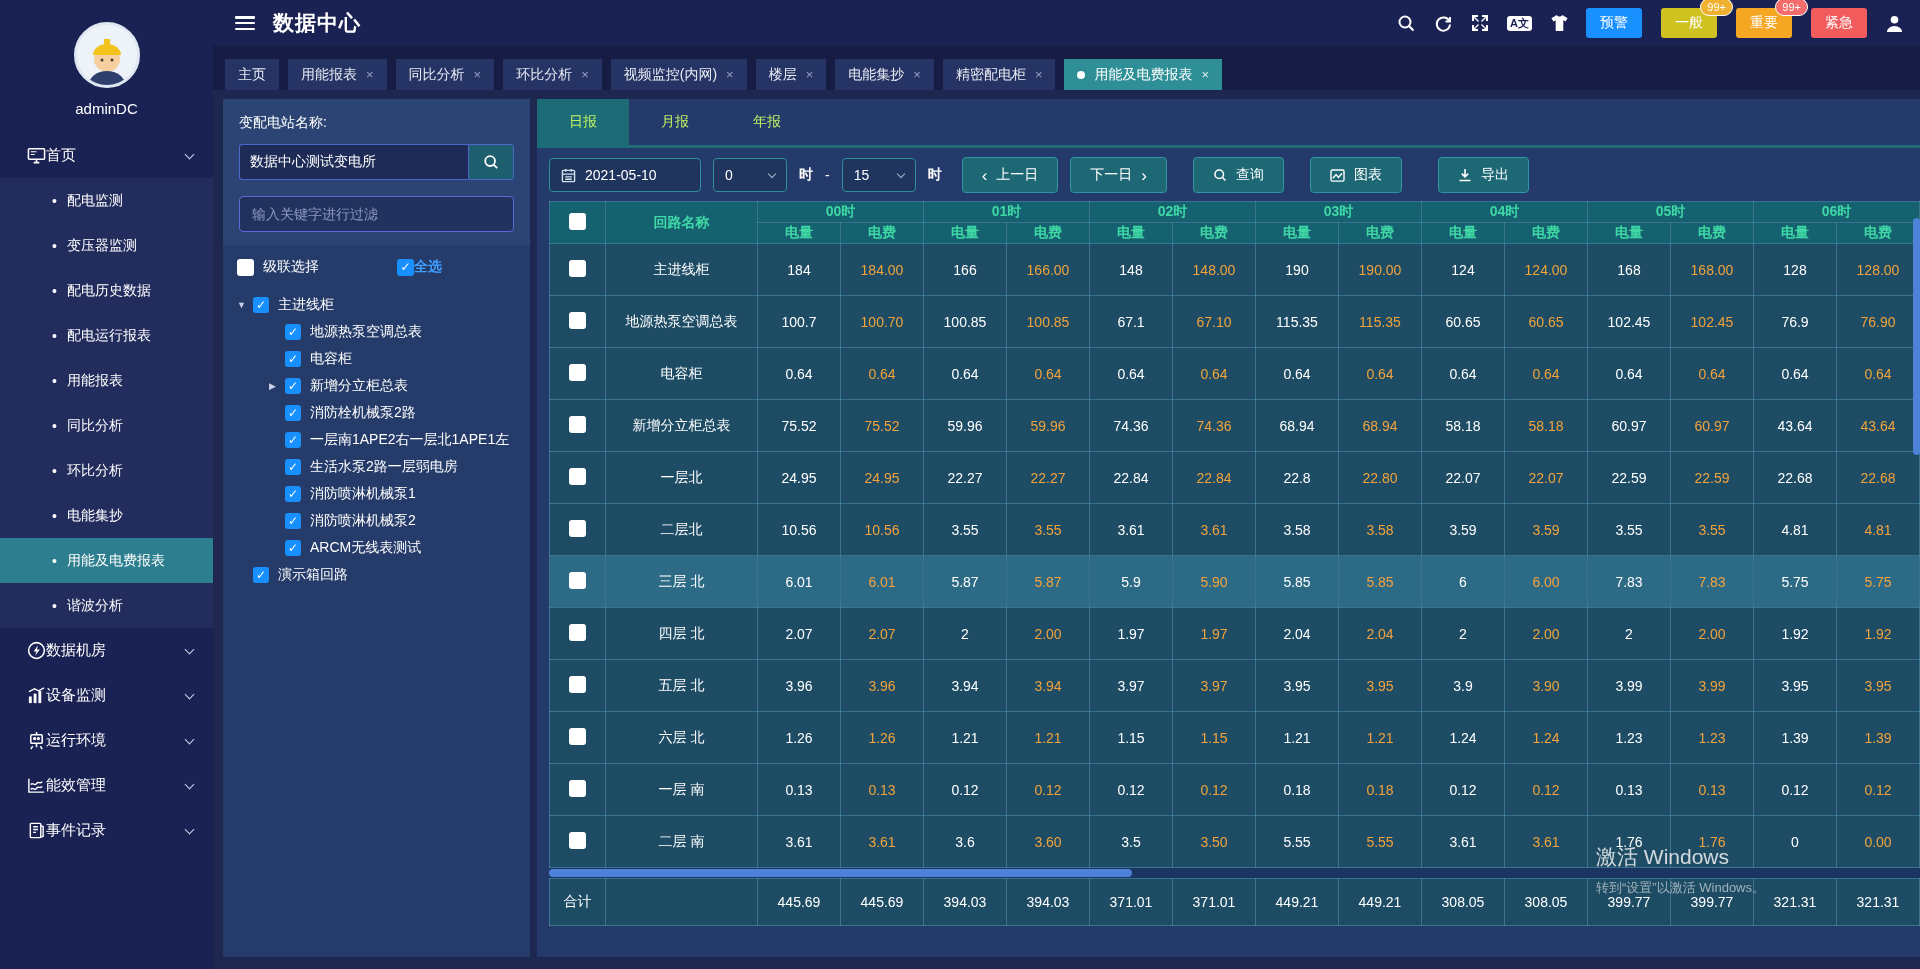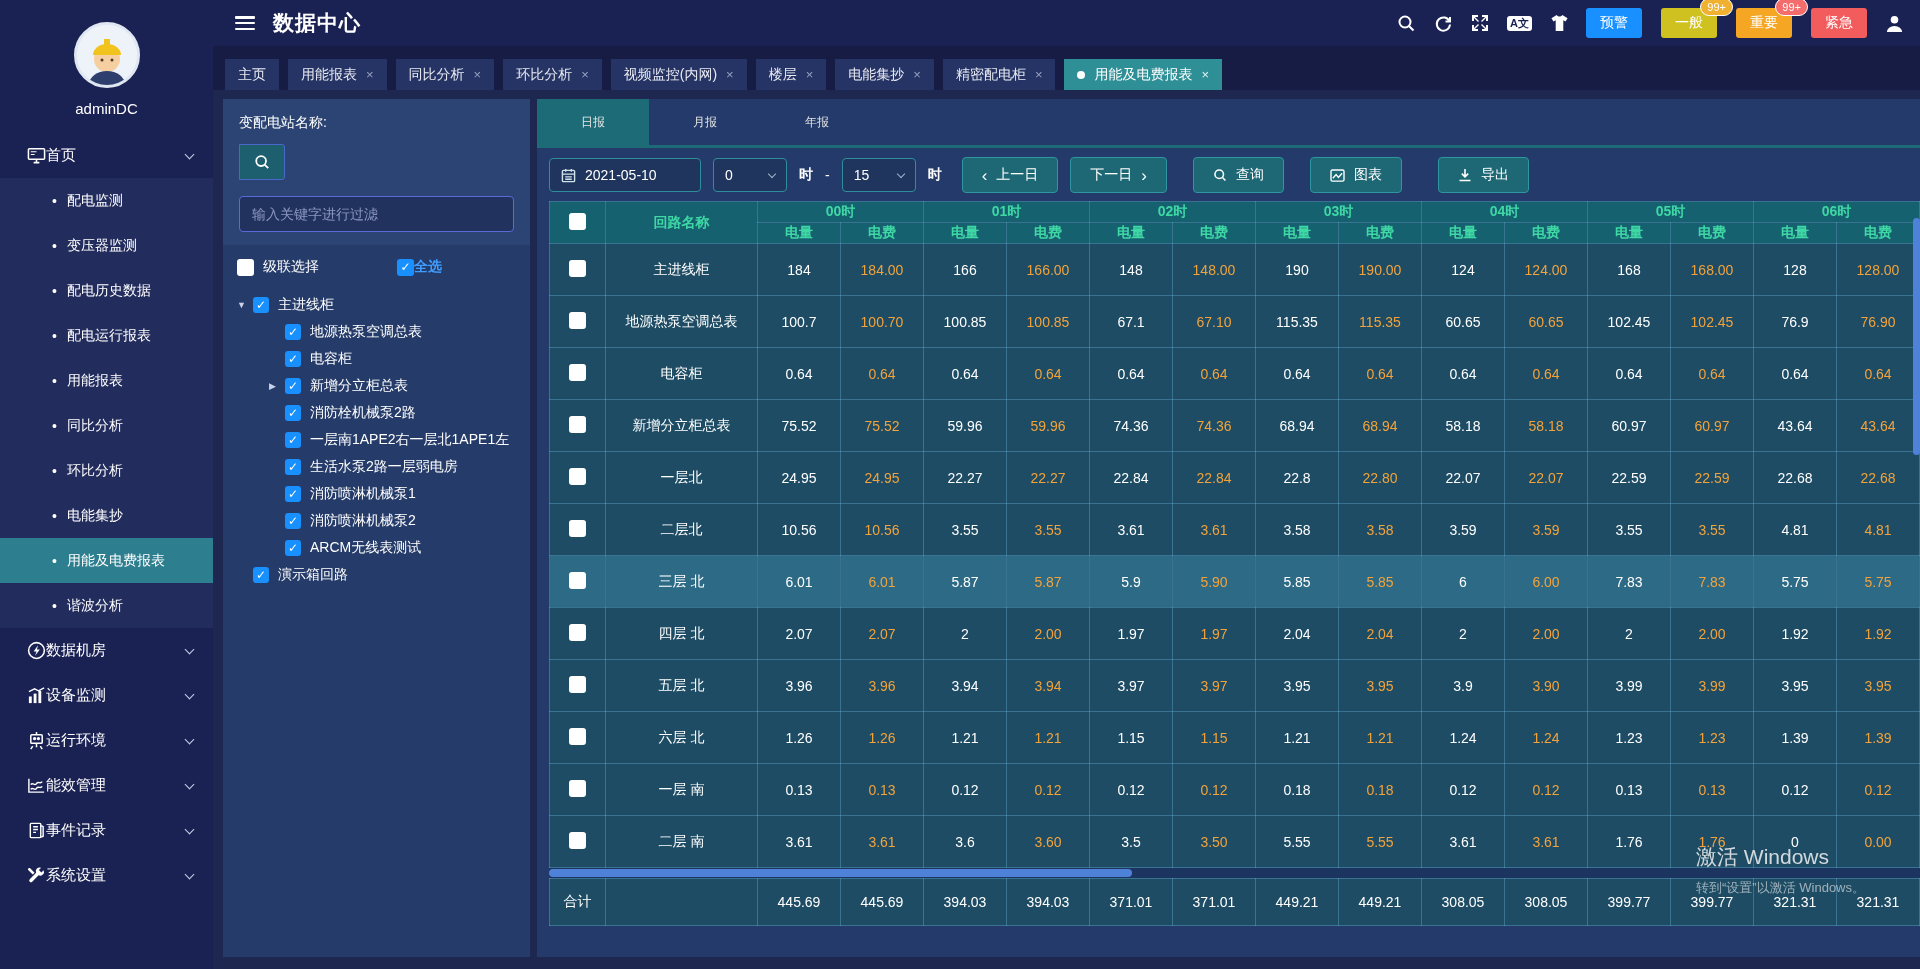--- a/index.html
+++ b/index.html
@@ -68,21 +68,21 @@
   .cascade-row .all-lab{color:#409eff;font-weight:bold;}
   .tree{color:#fff;font-size:14px;}
   .tree-row{display:flex;align-items:center;height:27px;cursor:pointer;}
   .tree-row .expander{width:16px;font-size:9px;color:#c9d2ea;flex-shrink:0;}
   .tree-row .tree-label{margin-left:9px;white-space:nowrap;overflow:hidden;}
   .tree-row .cb{width:16px;height:16px;}
   .tree-row.level1{padding-left:32px;}
   
   .main-panel{flex:1;min-width:0;background:#233a6a;display:flex;flex-direction:column;position:relative;}
   .report-tabs{display:flex;border-bottom:3px solid #1d6b77;flex-shrink:0;}
-  .rtab{width:112px;height:46px;display:flex;align-items:center;justify-content:center;color:#e5e5e5;font-size:12px;cursor:pointer;}
+  .rtab{width:92px;height:46px;display:flex;align-items:center;justify-content:center;color:#bef264;font-size:14px;cursor:pointer;}
   .rtab.active{background:#1d6b77;}
   .toolbar{display:flex;align-items:center;gap:12px;padding:9px 12px 8px;flex-shrink:0;}
   .field{height:34px;background:#20355e;border:1px solid #2e8f9a;border-radius:4px;display:flex;align-items:center;
          color:#fff;font-size:14px;padding:0 11px;cursor:pointer;}
   .date-box{width:152px;gap:9px;}
   .hour-select{width:74px;justify-content:space-between;}
   .hour-select .chev{border-color:#9fb6c9;width:6px;height:6px;}
   .unit{color:#fff;font-size:14px;font-weight:bold;}
   .sep{color:#fff;font-size:14px;}
   .btn{height:36px;background:#1d6874;border:1px solid #2e97a0;border-radius:4px;color:#fff;font-size:14px;
@@ -95,21 +95,21 @@
   th,td{border:1px solid rgba(86,186,196,0.45);text-align:center;overflow:hidden;white-space:nowrap;}
   thead th{background:#166170;color:#3fd8a5;font-size:14px;font-weight:bold;height:20px;}
   tbody td{background:#1d4c64;color:#fff;font-size:14px;height:52px;}
   tbody tr.hl td{background:#2d6a85;}
   td.fee{color:#f2a33c;}
   .hscroll{height:10px;background:#1c3560;position:relative;flex-shrink:0;}
   .hscroll-thumb{position:absolute;left:0;top:1px;height:8px;width:42.5%;background:#4d82d8;border-radius:4px;cursor:pointer;}
   .total-table td{background:#1d4c64;color:#fff;font-size:14px;height:47px;}
   .vscroll{position:absolute;right:0;top:119px;width:7px;height:237px;background:#4d82d8;border-radius:4px;cursor:pointer;}
   
-  .watermark{position:absolute;left:1696px;top:843px;z-index:30;pointer-events:none;color:rgba(242,242,242,0.85);}
+  .watermark{position:absolute;left:1596px;top:843px;z-index:30;pointer-events:none;color:rgba(242,242,242,0.85);}
   .watermark .wm1{font-size:21px;}
   .watermark .wm2{font-size:13px;margin-top:8px;color:rgba(242,242,242,0.6);}
 </style>
 </head>
 <body>
 
 <div class="app">
 
   <aside class="sidebar">
     <div class="avatar-wrap">
@@ -228,30 +228,20 @@
           <span class="nav-icon">
             <svg width="19" height="19" viewBox="0 0 20 20" fill="none" stroke="#fff" stroke-width="1.5">
               <rect x="3.5" y="2.5" width="11" height="15" rx="1"></rect>
               <path d="M6.5 6h5M6.5 9h5M6.5 12h3"></path>
               <path d="M15 5l2 1v10l-2 1"></path>
             </svg>
           </span>
           <span class="nav-label">事件记录</span>
           <span class="chev"></span>
         </div>
-        <div class="nav-group">
-          <span class="nav-icon">
-            <svg width="19" height="19" viewBox="0 0 20 20" fill="#fff">
-              <path d="M3 2l5 5-2 2-5-5c0-1.5.5-2 2-2z"></path>
-              <path d="M17.5 4.5a4 4 0 0 1-5.3 5.3L5.5 16.5a1.8 1.8 0 0 1-2.6-2.6l6.7-6.7a4 4 0 0 1 5.3-5.3l-2.4 2.4 2.6 2.6z"></path>
-            </svg>
-          </span>
-          <span class="nav-label">系统设置</span>
-          <span class="chev"></span>
-        </div>
       </nav>
   </aside>
 
   <div class="main-col">
 
     <header class="topbar">
       <span class="burger">
           <i></i>
           <i></i>
           <i></i>
@@ -335,20 +325,21 @@
           <span class="close">×</span>
         </div>
       </div>
 
     <div class="content">
 
       <section class="tree-panel">
         <div class="tree-top">
           <div class="station-label">变配电站名称:</div>
           <div class="station-row">
+            <input class="station-input" readonly="" value="数据中心测试变电所" style="">
             <span class="search-btn">
               <svg width="16" height="16" viewBox="0 0 18 18" fill="none" stroke="#fff" stroke-width="2">
                   <circle cx="8" cy="8" r="5.5"></circle>
                   <path d="M12.2 12.2L16 16"></path>
                 </svg>
             </span>
           </div>
         </div>
         <input class="filter-input" placeholder="输入关键字进行过滤" style="">
         <div class="tree-section">

